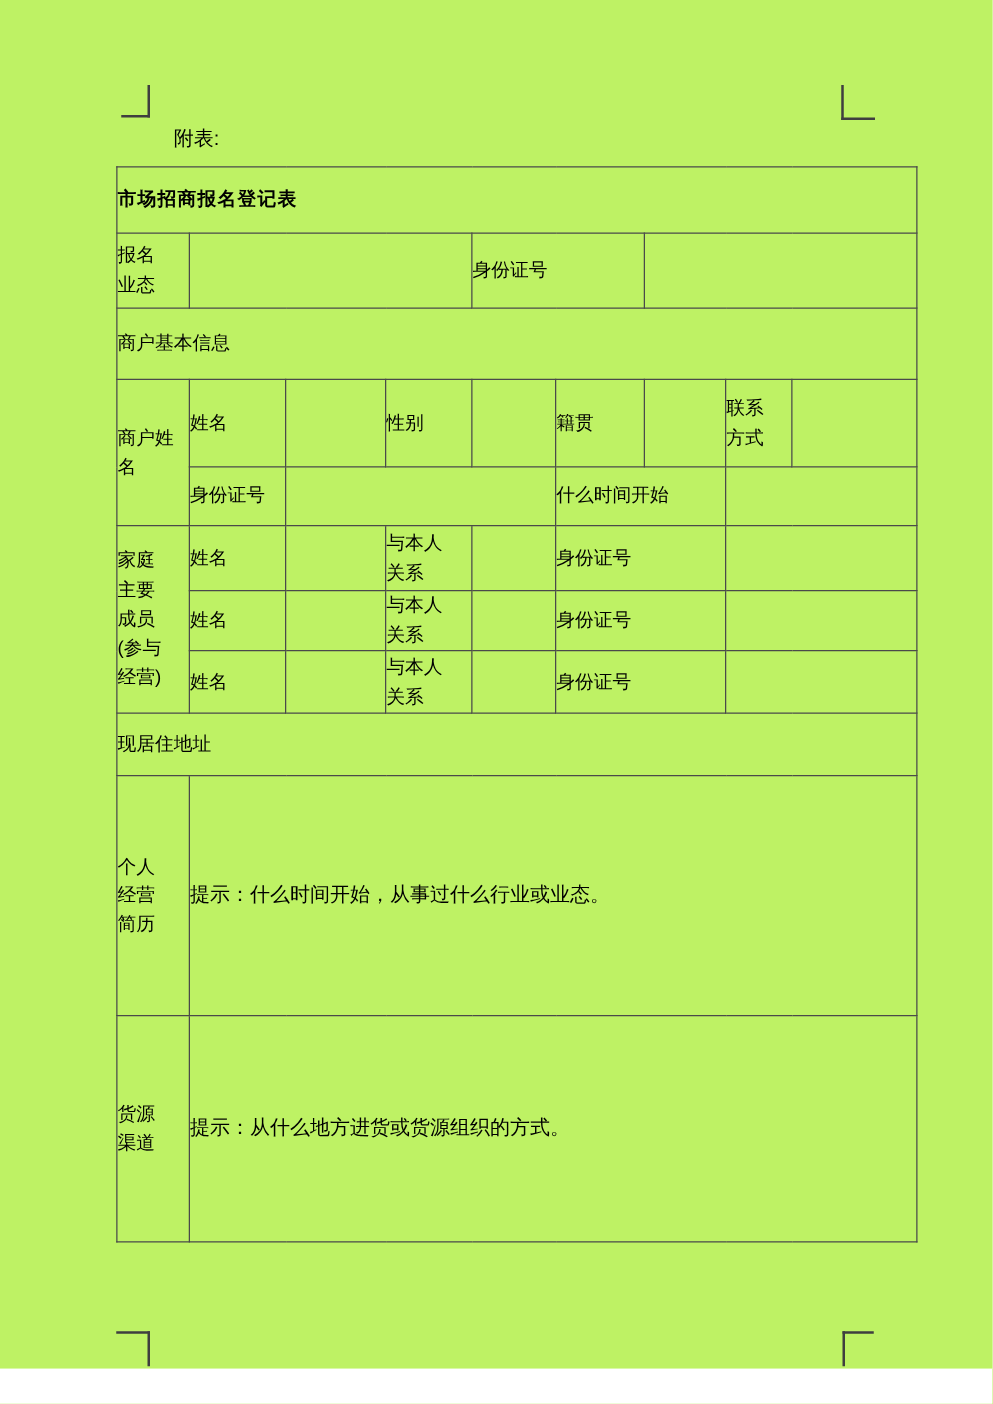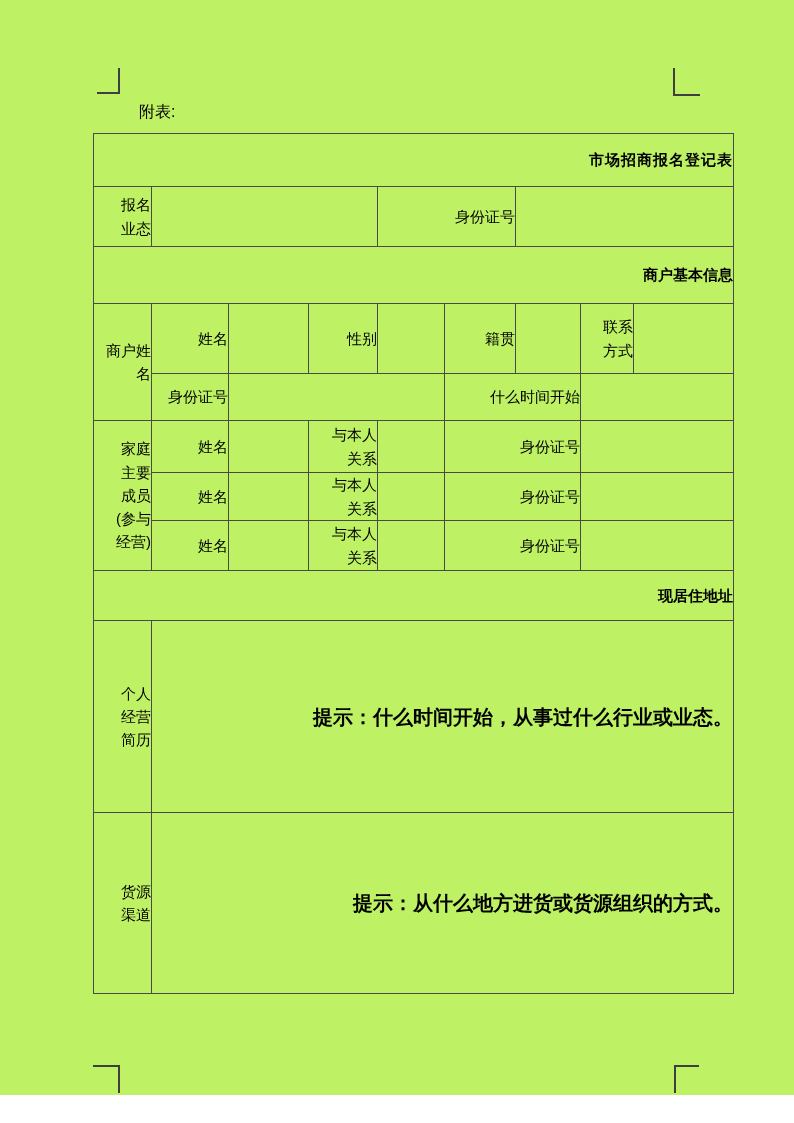--- a/index.html
+++ b/index.html
@@ -37,42 +37,42 @@
     left: 93px;
     top: 133px;
     width: 640px;
     border-collapse: collapse;
     table-layout: fixed;
   }
   table.form td {
     border: 1px solid #4a4a4a;
     font-size: 15px;
     line-height: 1.55;
-    text-align: right;
+    text-align: left;
     vertical-align: middle;
     padding: 0;
     overflow: hidden;
   }
   td.title {
     font-size: 26px;
     font-weight: bold;
     letter-spacing: 1px;
   }
   td.section {
     font-size: 16px;
-    font-weight: bold;
+    font-weight: normal;
   }
   .pre { white-space: pre-line; }
   td.tall { line-height: 1.8; }
   td.hint-cell {
     text-align: left;
     vertical-align: top;
     padding: 4px 8px 0 9px;
   }
-  .hint { font-size: 20px; line-height: 1.4; font-weight: bold; }
+  .hint { font-size: 16px; line-height: 1.4; }
 
   tr.r1  { height: 53px; }
   tr.r2  { height: 60px; }
   tr.r3  { height: 57px; }
   tr.r4  { height: 70px; }
   tr.r5  { height: 47px; }
   tr.r6  { height: 52px; }
   tr.r7  { height: 48px; }
   tr.r8  { height: 50px; }
   tr.r9  { height: 50px; }

